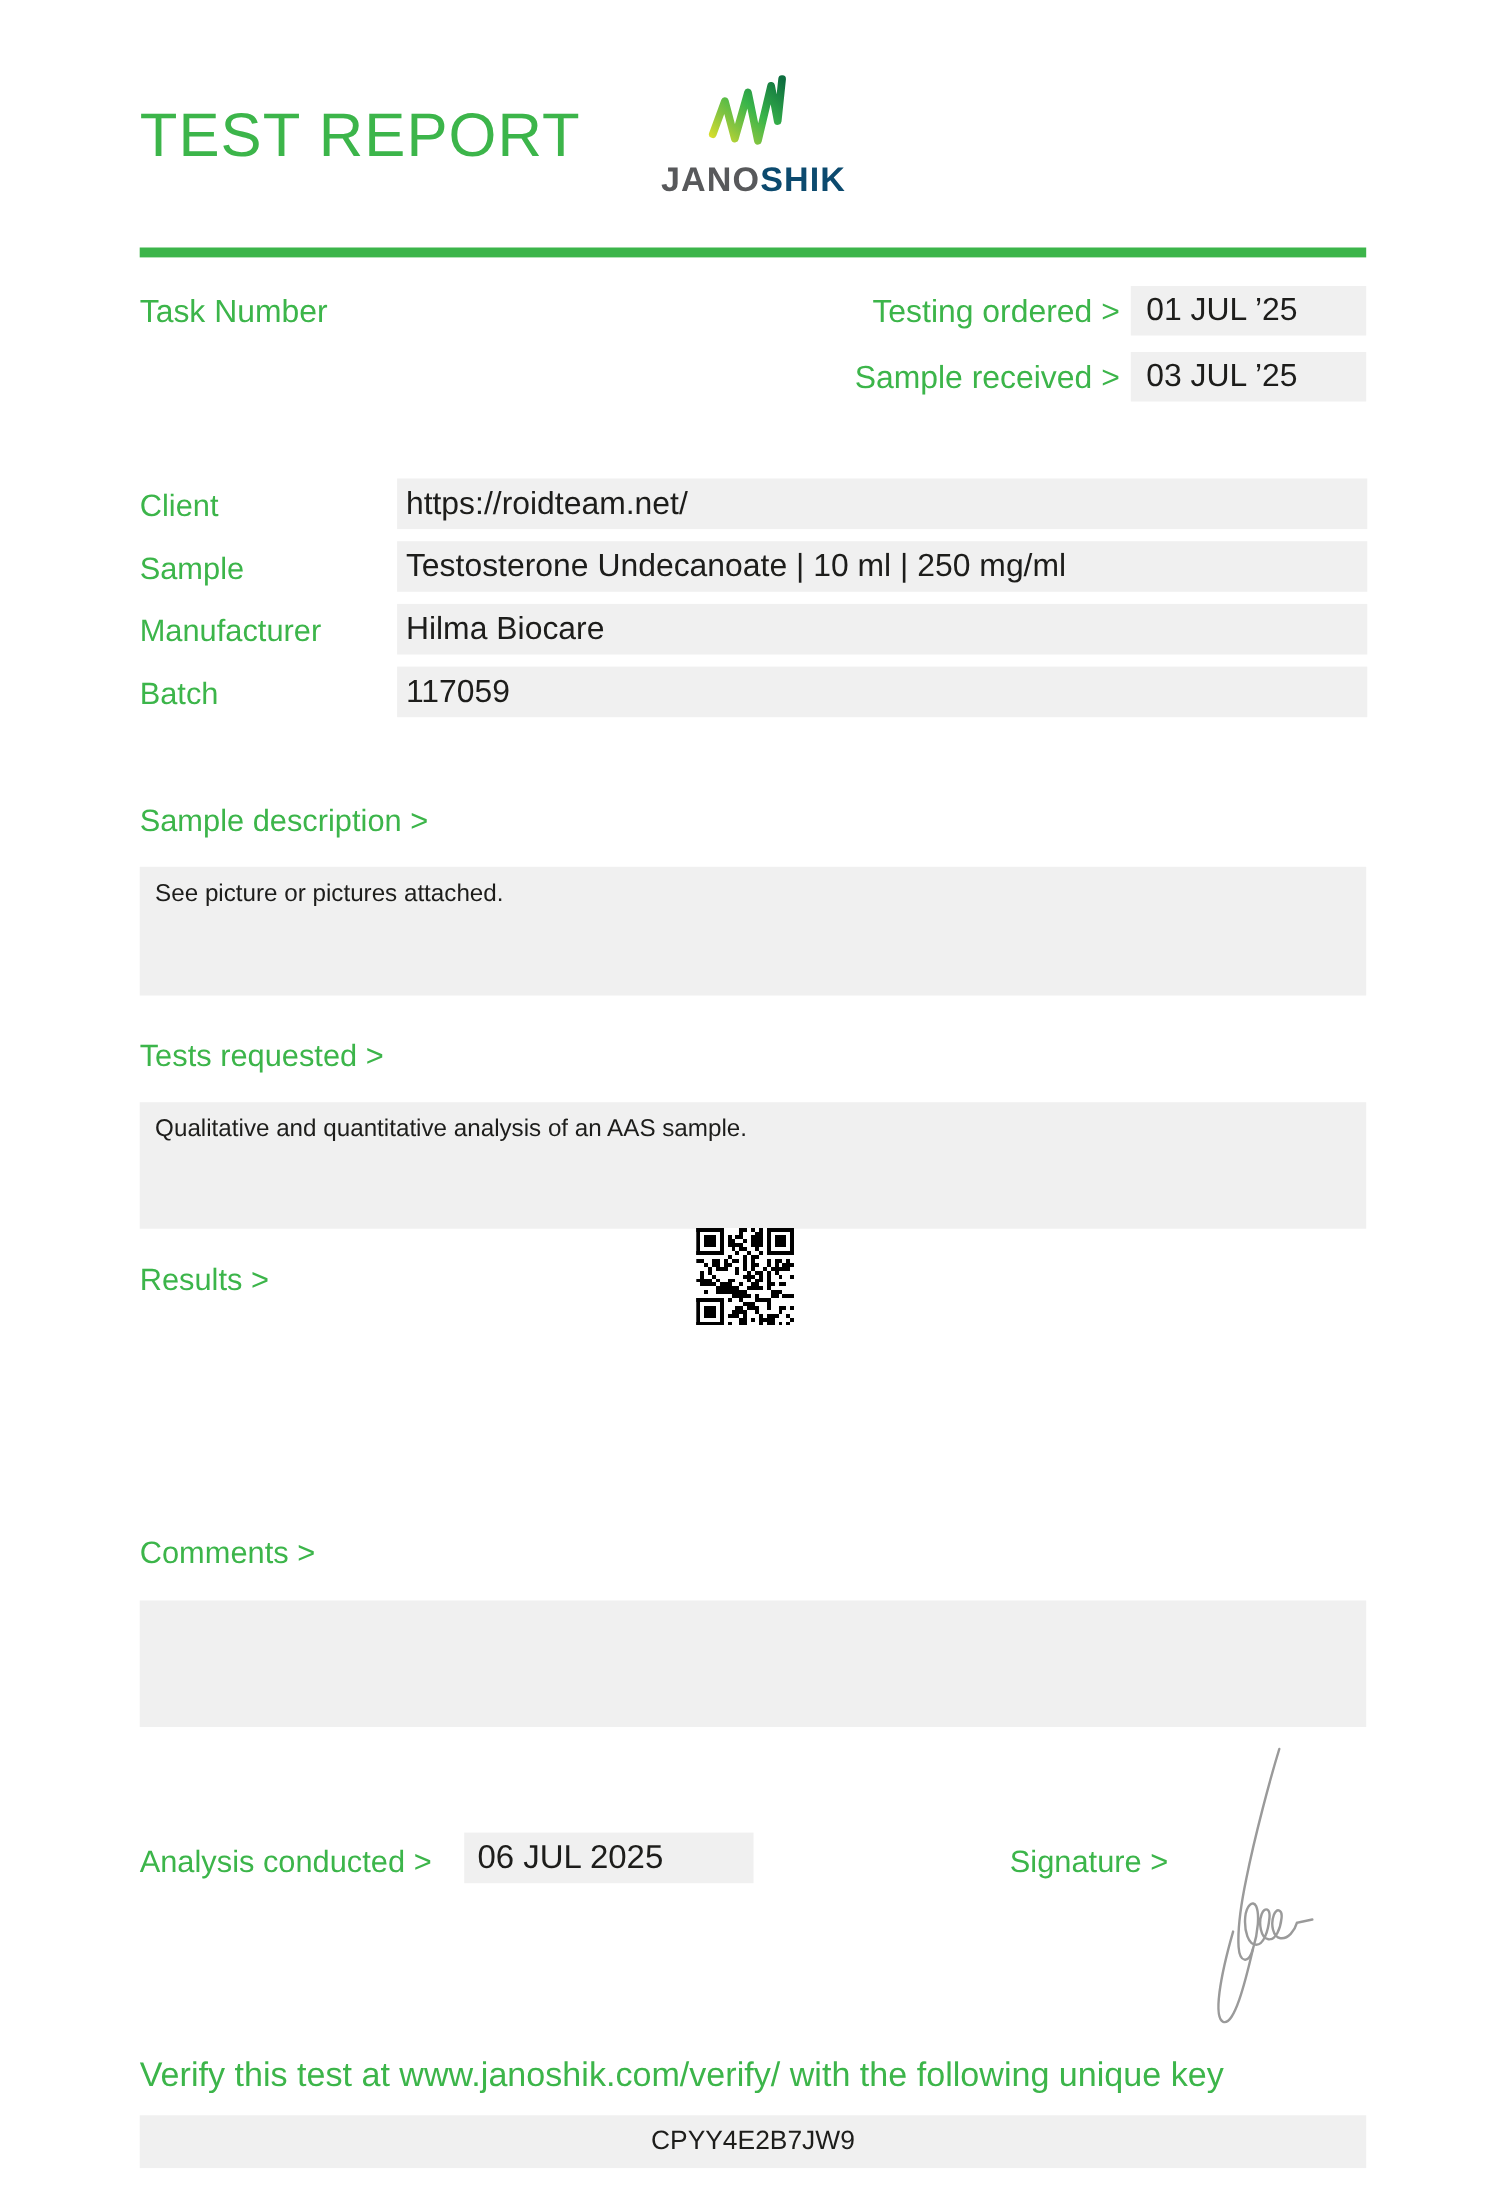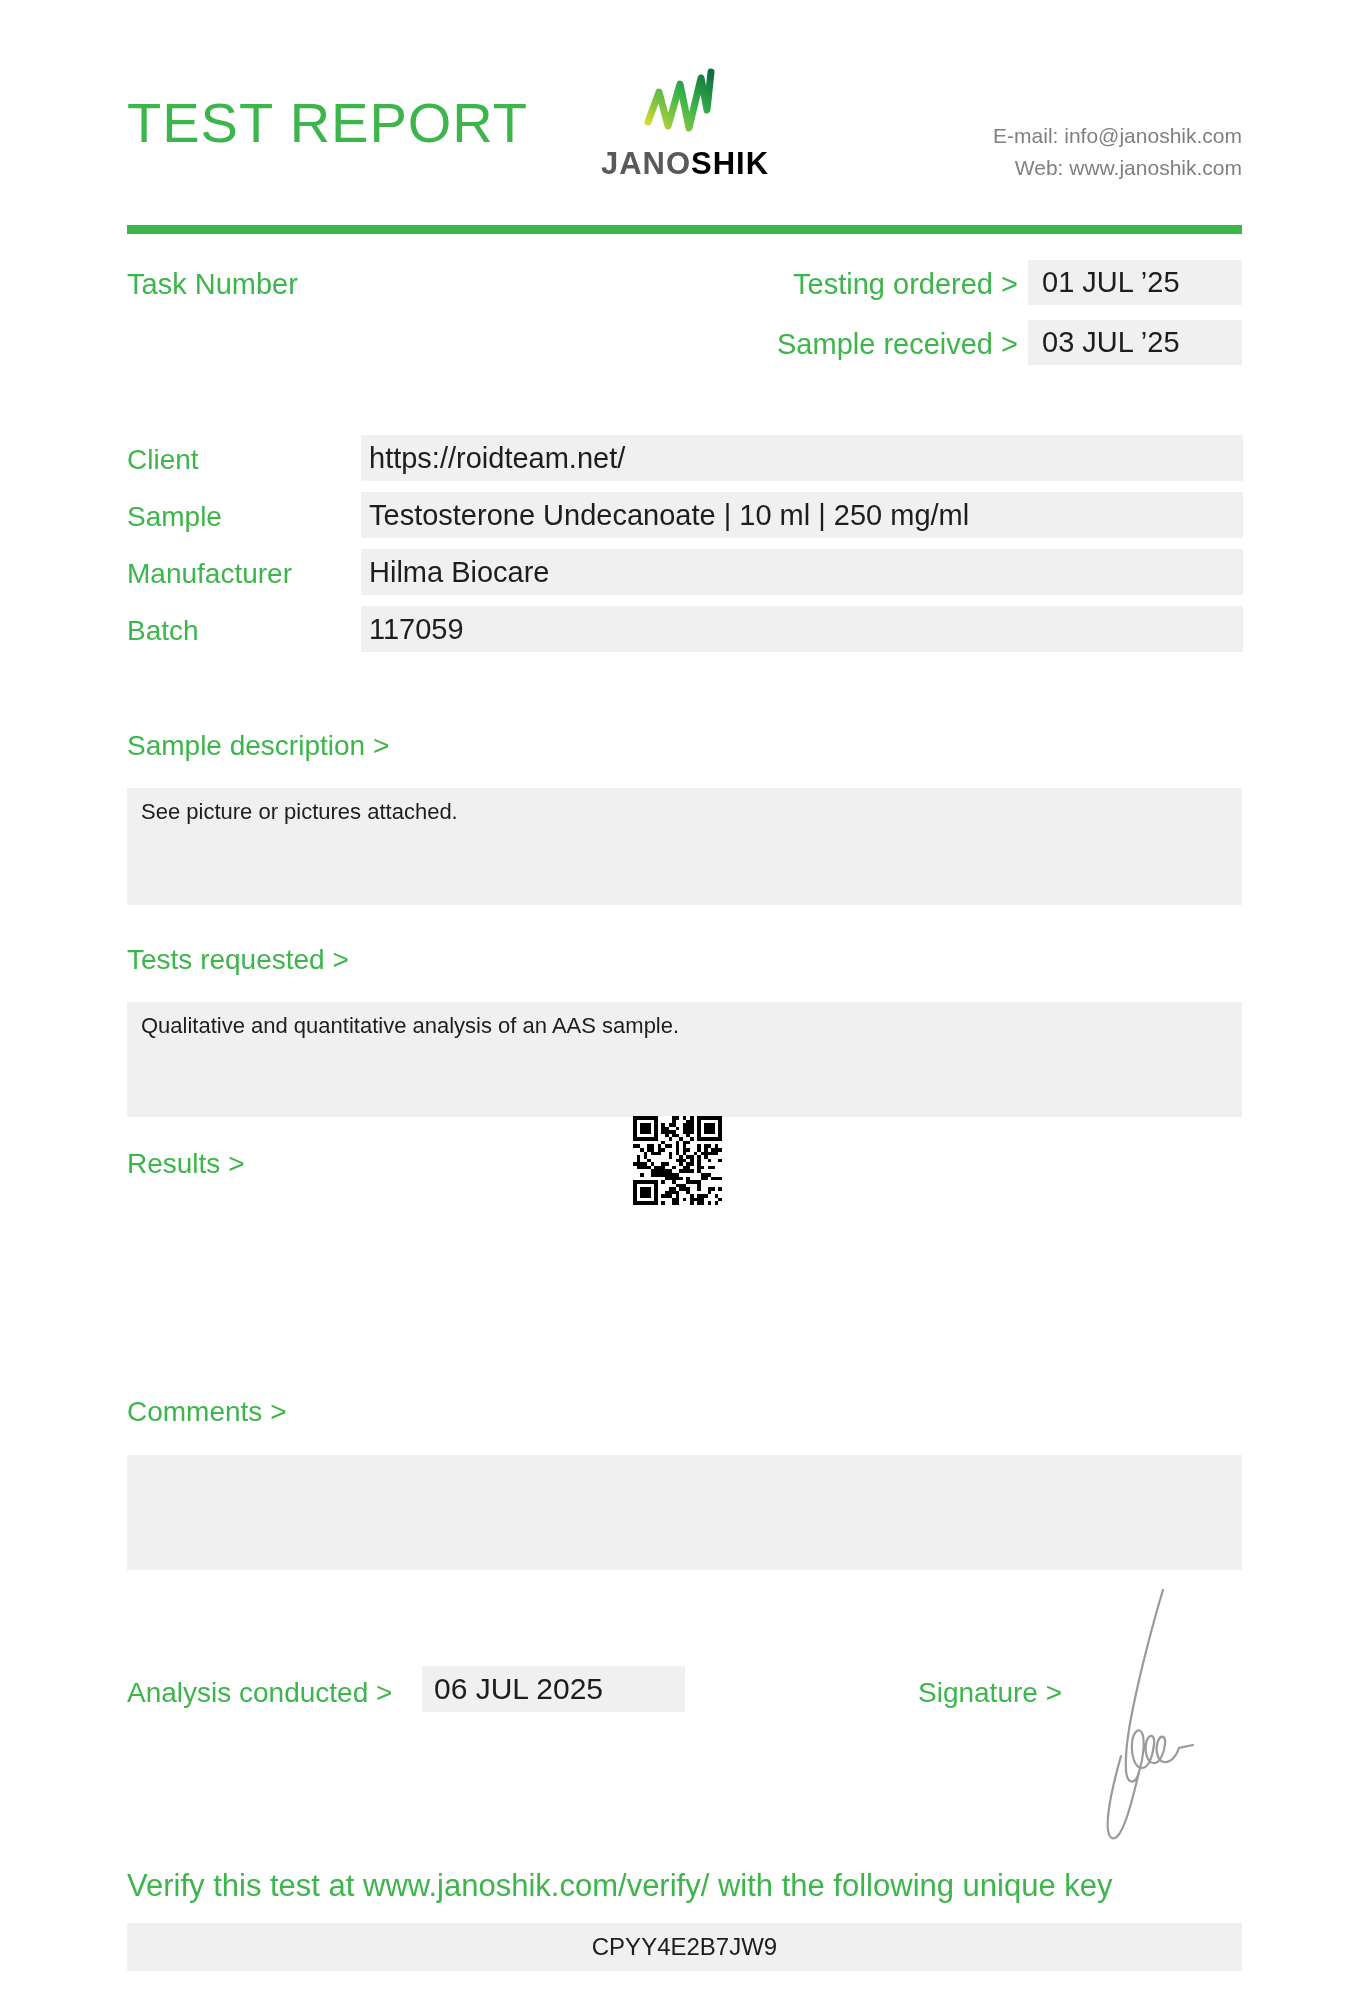--- a/index.html
+++ b/index.html
@@ -12,21 +12,21 @@
   *{box-sizing:border-box;margin:0;padding:0;}
   body{margin:0;background:#fff;font-family:"Liberation Sans",sans-serif;}
   .page{position:relative;width:1356px;height:2000px;background:#fff;overflow:hidden;}
   .abs{position:absolute;}
   .gbox{position:absolute;background:var(--box);color:var(--dark);white-space:nowrap;overflow:hidden;}
 
   .title{left:127px;top:90px;font-size:56px;letter-spacing:1px;color:var(--green);font-weight:400;}
   .logo-icon{left:643px;top:64px;}
   .wordmark{left:565px;top:146px;width:240px;text-align:center;font-size:31px;font-weight:bold;letter-spacing:1px;}
   .wordmark .jano{color:var(--logogray);}
-  .wordmark .shik{color:#000000;}
+  .wordmark .shik{color:#0c4a6e;}
   .contact{left:842px;top:120px;width:400px;text-align:right;font-size:21px;color:var(--gray);line-height:1.5;}
   .rule{left:127px;top:225px;width:1115px;height:9px;background:var(--green);}
 
   .lbl{position:absolute;color:var(--green);font-size:29px;white-space:nowrap;}
   .h-green{position:absolute;color:var(--green);font-size:28px;white-space:nowrap;}
 
   .task-box{left:362px;top:260px;width:325px;height:45px;line-height:45px;padding-left:18px;font-size:29px;}
   .date-lbl{width:258px;text-align:right;}
   .date-box{width:214px;height:45px;line-height:45px;padding-left:14px;font-size:29px;}
 
@@ -62,24 +62,20 @@
         <stop offset="100%" stop-color="#0d6e3f"></stop>
       </linearGradient>
     </defs>
     <polyline points="5,58 16,28 25,62 37,20 46,64 58,14 64,46 68,8" fill="none" stroke="url(#lg)" stroke-width="7" stroke-linecap="round" stroke-linejoin="round"></polyline>
   </svg>
 
   <div class="abs wordmark">
     <span class="jano">JANO</span><span class="shik">SHIK</span>
   </div>
 
-  <div class="abs contact">
-    <div>E-mail: info@janoshik.com</div>
-    <div>Web: www.janoshik.com</div>
-  </div>
 
   <div class="abs rule"></div>
 
   <div class="lbl" style="left:127px;top:268px;">Task Number</div>
 
   <div class="lbl date-lbl" style="left:760px;top:268px;">Testing ordered  &gt;</div>
   <div class="gbox date-box" style="left:1028px;top:260px;">01 JUL ’25</div>
 
   <div class="lbl date-lbl" style="left:760px;top:328px;">Sample received &gt;</div>
   <div class="gbox date-box" style="left:1028px;top:320px;">03 JUL ’25</div>

